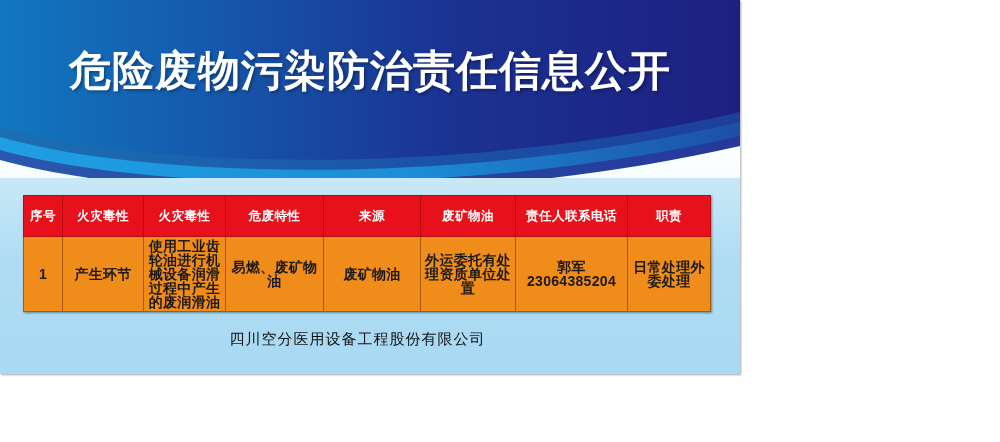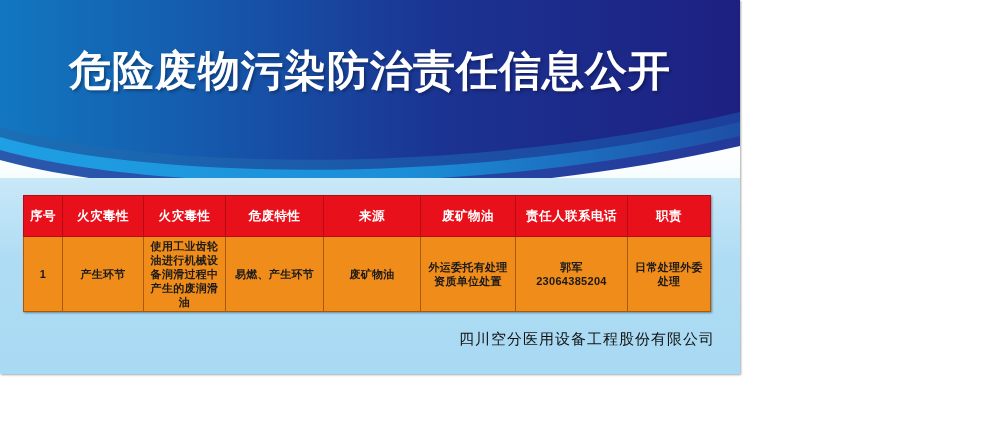--- a/index.html
+++ b/index.html
@@ -70,21 +70,21 @@
     height: 36px;
     padding: 2px 2px;
     border: 1px solid #b50c14;
     text-align: center;
     vertical-align: middle;
     letter-spacing: 0.5px;
   }
   #waste-table td {
     background: #f08c1a;
     color: #1a1a1a;
-    font-size: 11px;
+    font-size: 14px;
     font-weight: bold;
     height: 70px;
     padding: 2px 4px;
     border: 1px solid #a85a08;
     text-align: center;
     vertical-align: middle;
     line-height: 14px;
     letter-spacing: 0.3px;
   }
   td.wrap-left { text-align: left; }
@@ -97,21 +97,21 @@
   .c6 { width: 95px; }
   .c7 { width: 112px; }
   .c8 { width: 83px; }
 
   
   #company-name {
     position: absolute;
     left: 0;
     top: 330px;
     width: 715px;
-    text-align: right;
+    text-align: center;
     font-size: 15px;
     color: #111111;
     letter-spacing: 1px;
     font-family: Liberation Serif, serif;
   }
 </style>
 </head>
 <body>
 
 <div id="poster">
@@ -176,21 +176,21 @@
         <th>废矿物油</th>
         <th>责任人联系电话</th>
         <th>职责</th>
       </tr>
     </thead>
     <tbody>
       <tr>
         <td>1</td>
         <td>产生环节</td>
         <td class="wrap-left">使用工业齿轮油进行机械设备润滑过程中产生的废润滑油</td>
-        <td class="wrap-left">易燃、产生环节</td>
+        <td class="wrap-left">易燃、废矿物油</td>
         <td>废矿物油</td>
         <td class="wrap-left">外运委托有处理资质单位处置</td>
         <td>
           <div>郭军</div>
           <div>23064385204</div>
         </td>
         <td>日常处理外委处理</td>
       </tr>
     </tbody>
   </table>

